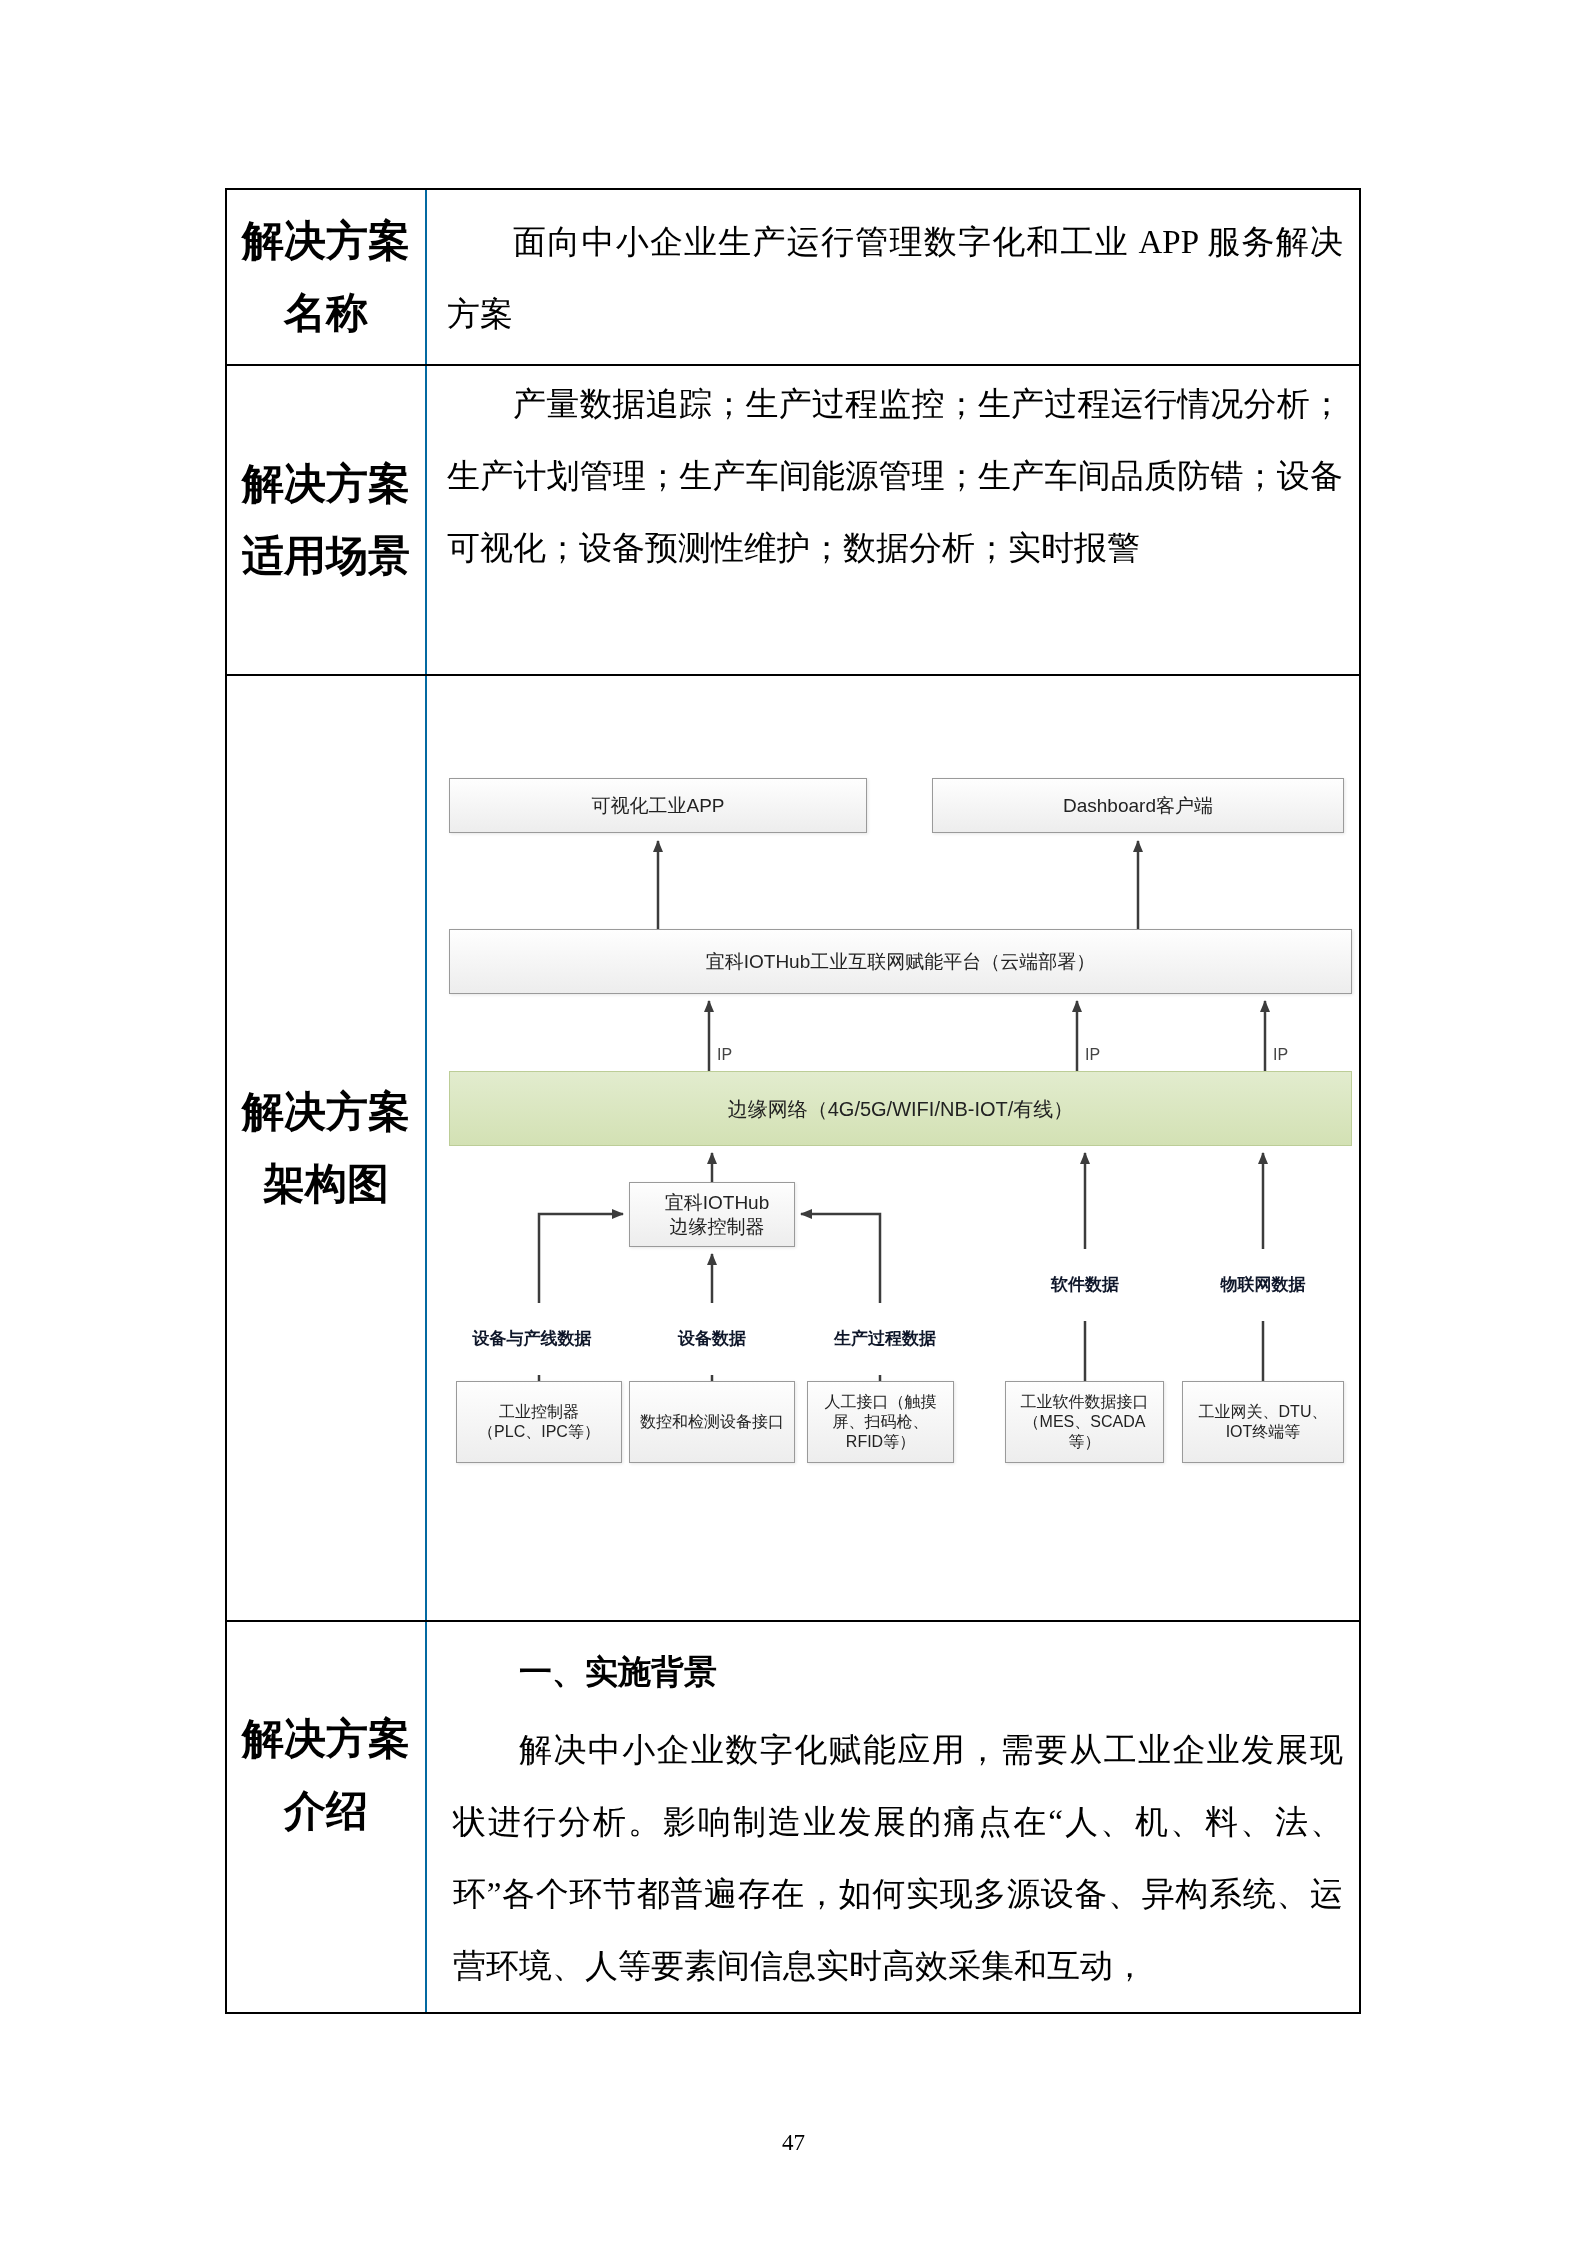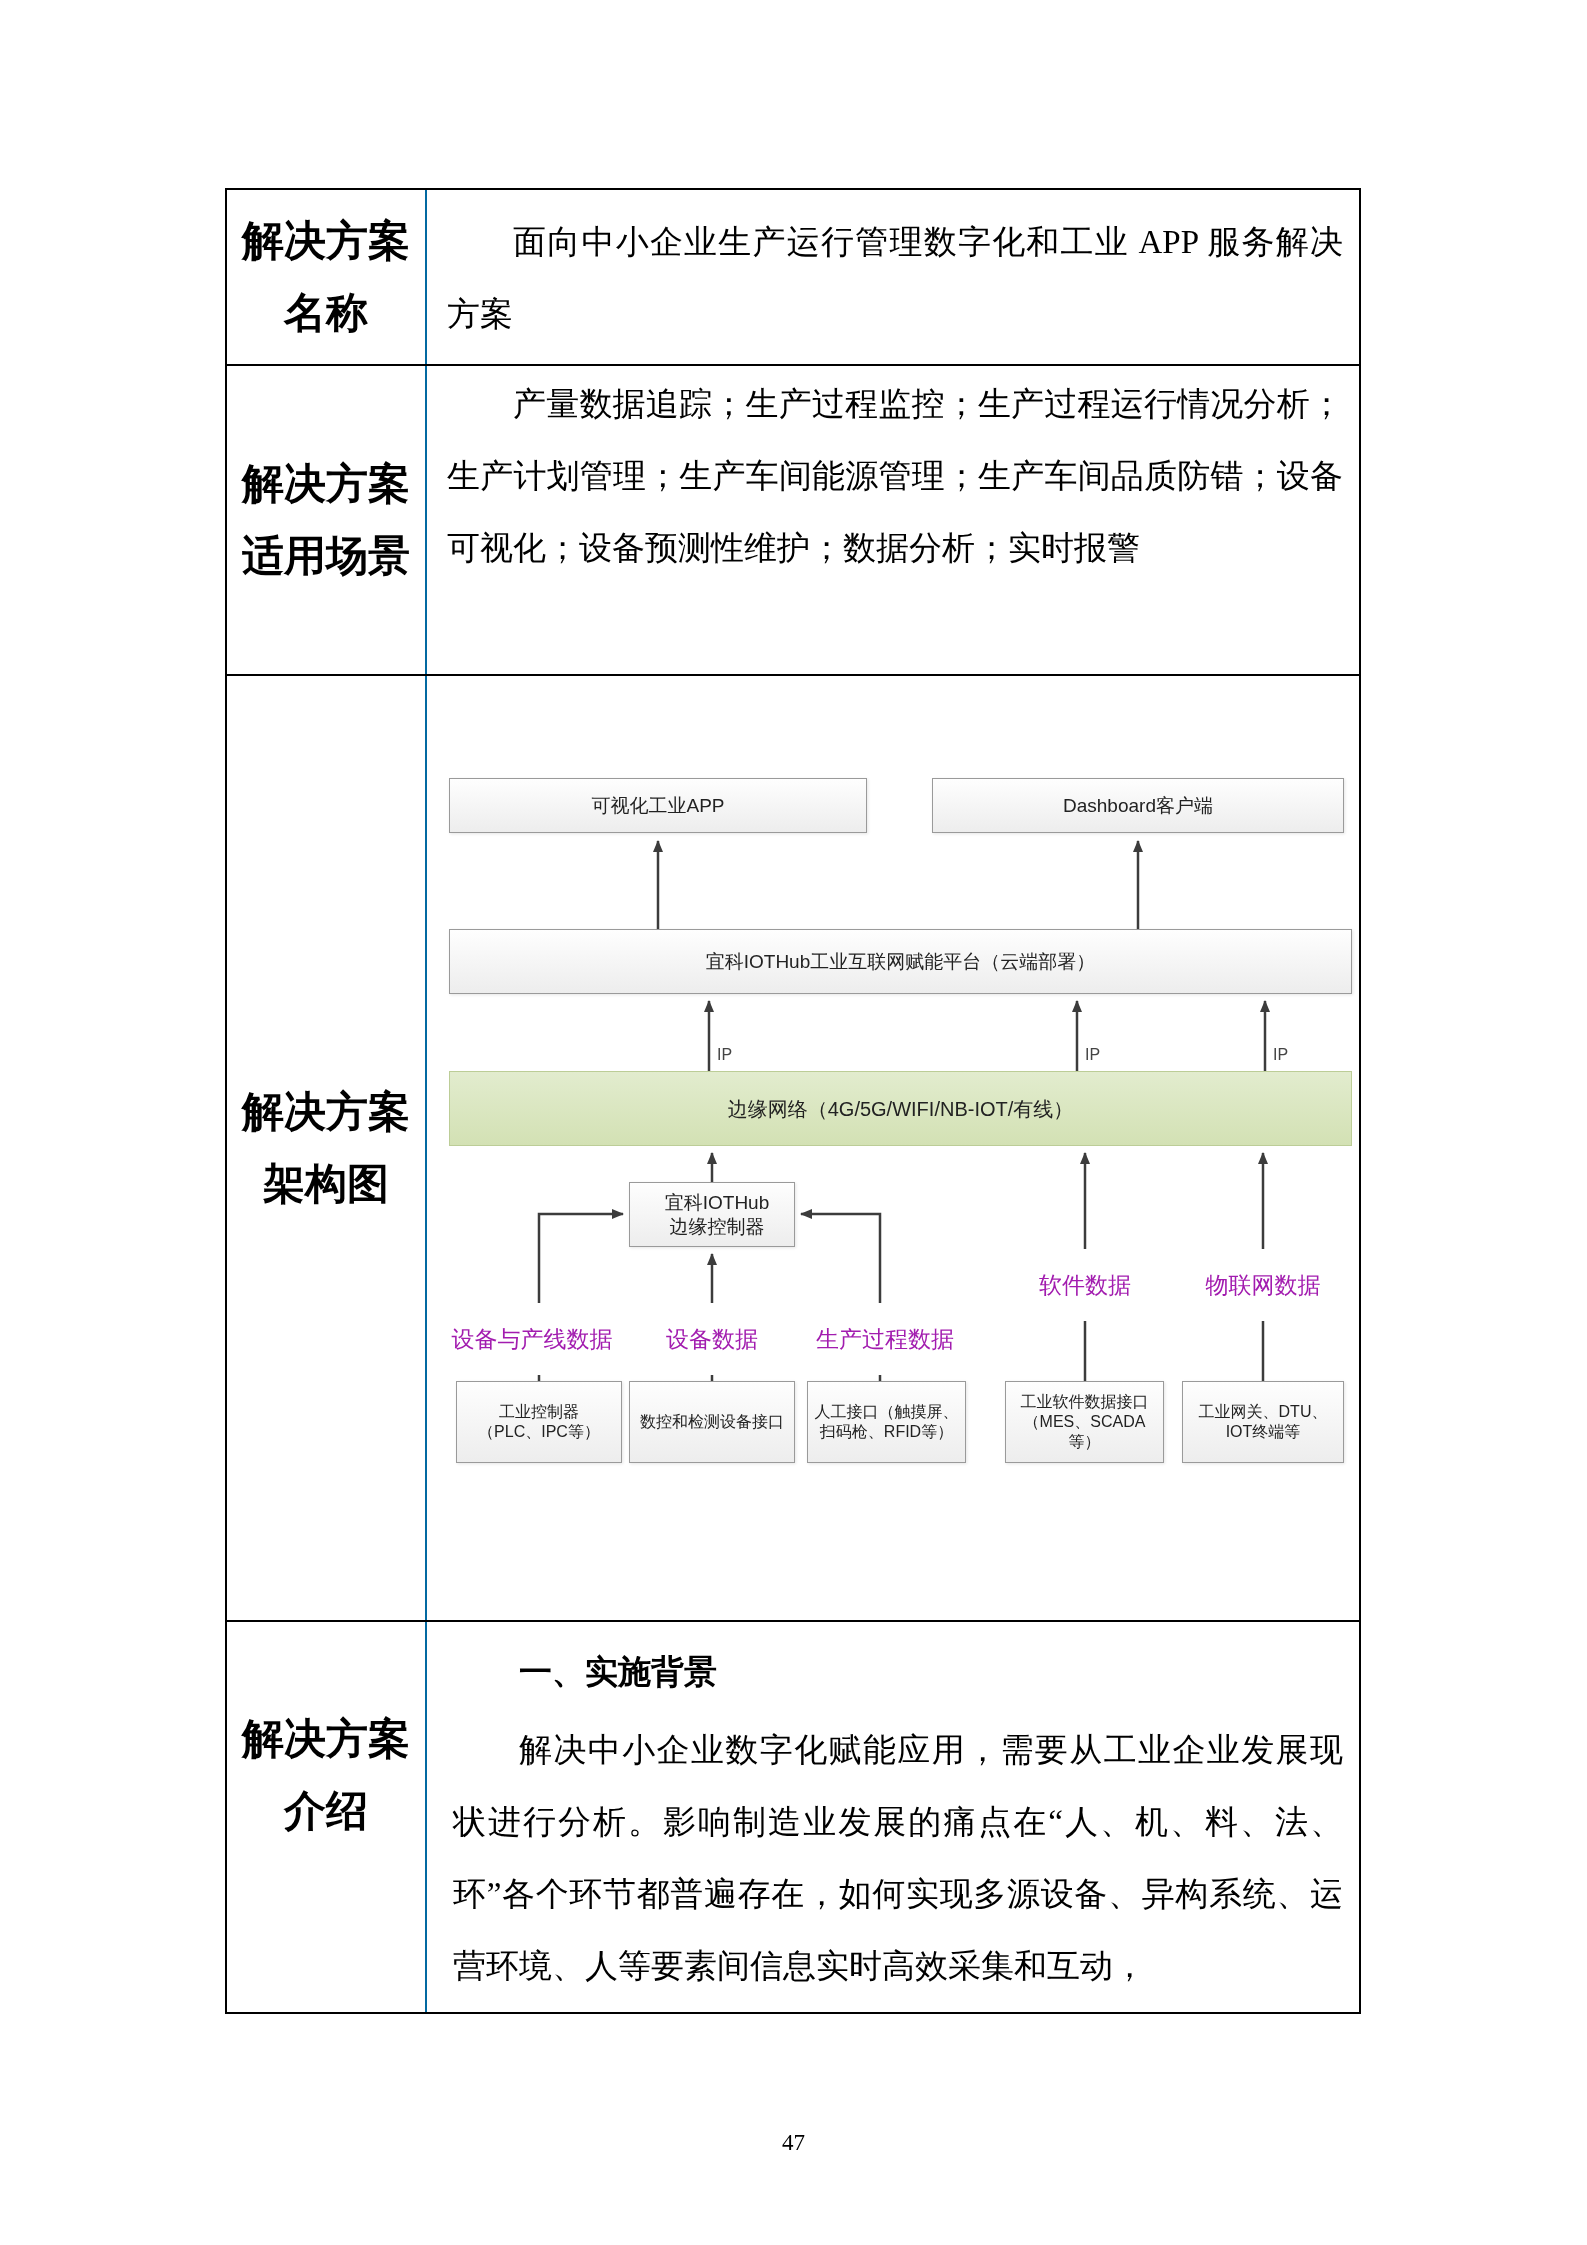--- a/index.html
+++ b/index.html
@@ -70,21 +70,21 @@
   }
 
   .ip {
     position:absolute;
     font-family:"Liberation Sans","DejaVu Sans",sans-serif;
     font-size:16px; color:#444;
   }
   .dlabel {
     position:absolute; transform:translateX(-50%);
     font-family:"Liberation Sans","DejaVu Sans",sans-serif;
-    font-size:23px; font-weight:normal; color:#a21caf;
+    font-size:17px; font-weight:bold; color:#0f172a;
     white-space:nowrap; background:#fff; padding:0 3px;
   }
 
   .page-number {
     position:absolute; left:0; right:0; top:2130px;
     text-align:center; font-size:23px;
   }
 </style>
 </head>
 <body>
@@ -161,21 +161,21 @@
 
       <span class="dlabel" style="left:105px;top:602px">设备与产线数据</span>
       <span class="dlabel" style="left:285px;top:602px">设备数据</span>
       <span class="dlabel" style="left:458px;top:602px">生产过程数据</span>
       <span class="dlabel" style="left:658px;top:548px">软件数据</span>
       <span class="dlabel" style="left:836px;top:548px">物联网数据</span>
 
       <div class="dbox bottom-box" style="left:29px;top:680px;width:166px;height:82px">工业控制器
 （PLC、IPC等）</div>
       <div class="dbox bottom-box" style="left:202px;top:680px;width:166px;height:82px">数控和检测设备接口</div>
-      <div class="dbox bottom-box" style="left:380px;top:680px;width:159px;height:82px">人工接口（触摸屏、扫码枪、RFID等）</div>
+      <div class="dbox bottom-box" style="left:380px;top:680px;width:147px;height:82px">人工接口（触摸屏、扫码枪、RFID等）</div>
       <div class="dbox bottom-box" style="left:578px;top:680px;width:159px;height:82px">工业软件数据接口
 （MES、SCADA等）</div>
       <div class="dbox bottom-box" style="left:755px;top:680px;width:162px;height:82px">工业网关、DTU、IOT终端等</div>
 
     </div>
   </div>
 
   <div class="t-row row-intro">
     <div class="label-cell shift-up">
       <span>解决方案</span>

